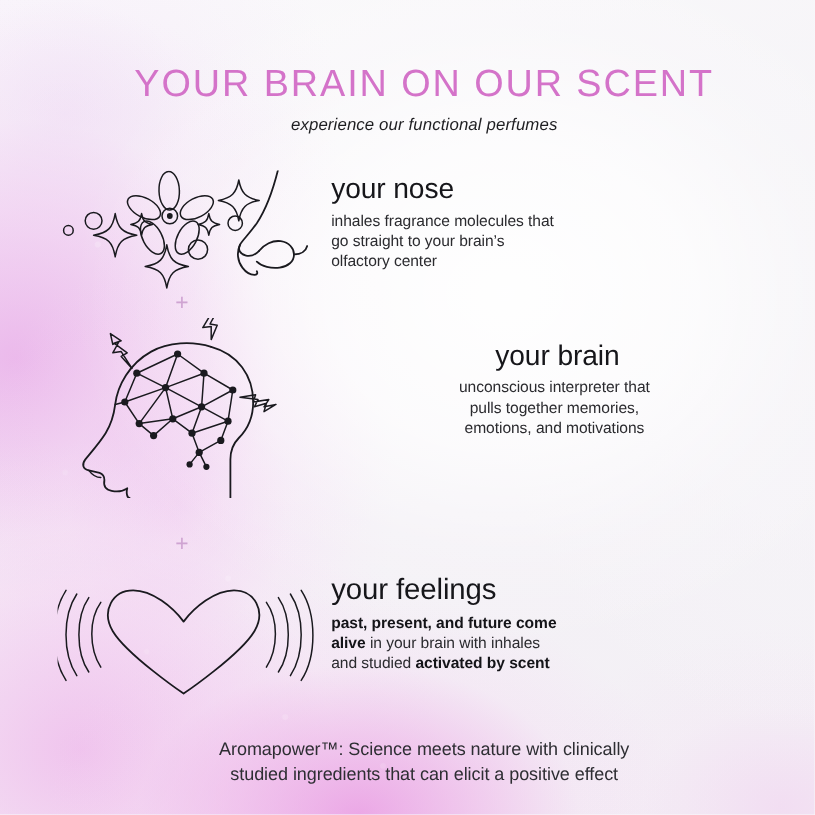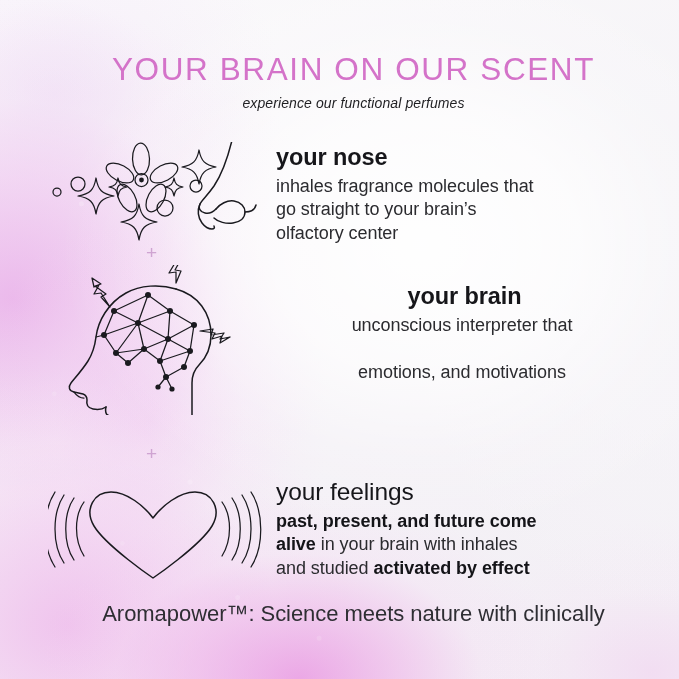--- a/index.html
+++ b/index.html
@@ -140,32 +140,32 @@
   .row-icon {
     position: relative;
     flex: 0 0 auto;
   }
   .row-text {
     flex: 1 1 auto;
   }
   .row-heading {
     margin: 0;
     font-size: 23.5px;
-    font-weight: 700;
+    font-weight: 400;
     color: #16161a;
     line-height: 1.18;
     letter-spacing: -.1px;
   }
   .row-heading.light {
     font-weight: 400;
     font-size: 24.5px;
   }
   .row-body {
     margin: 3px 0 0 0;
-    font-size: 18px;
+    font-size: 13px;
     font-weight: 400;
     color: #2b2b2f;
     line-height: 1.31;
     letter-spacing: -.05px;
   }
   .row-body b { font-weight: 700; color: #141418; }
 
   #row-nose { top: 138px; left: 48px; width: 600px; }
   #row-nose .row-icon { width: 224px; height: 104px; margin-top: 4px; }
   #row-nose .row-text { padding-top: 6px; margin-left: 4px; }
@@ -193,23 +193,23 @@
 
   
   #footer {
     position: absolute;
     left: 0;
     top: 598px;
     width: 100%;
     text-align: center;
   }
   #footer-text {
-    margin: 0 auto;
+    margin: 16px auto;
     width: 520px;
-    font-size: 22px;
+    font-size: 15px;
     line-height: 1.42;
     color: #2e2e33;
     letter-spacing: -.05px;
   }
 
   .ink { stroke: #1a1a1f; fill: none; stroke-width: 1.5; stroke-linecap: round; stroke-linejoin: round; }
   .ink-thin { stroke: #1a1a1f; fill: none; stroke-width: 1.25; stroke-linecap: round; stroke-linejoin: round; }
   .dot { fill: #1a1a1f; }
 </style>
 </head>
@@ -349,21 +349,21 @@
 
           <path class="ink-thin" d="M128 18 L133 6 L127 5 L133 -6 L126 -5 L128 -12 L120 -3 L127 -2 L121 8 L128 7 Z"></path>
           <path class="ink-thin" d="M62 42 L53 32 L58 29 L47 21 L53 19 L44 13 L46 22 L51 20 L46 29 L53 28 Z"></path>
           <path class="ink-thin" d="M152 66 L165 64 L163 70 L176 68 L172 74 L182 72 L172 78 L174 71 L164 74 L167 68 Z"></path>
         </svg>
       </div>
       <div class="row-text">
         <p class="row-heading">your brain</p>
         <p class="row-body">
           <span>unconscious interpreter that</span><br>
-          <br>
+          <span>pulls together memories,</span><br>
           <span>emotions, and motivations</span>
         </p>
       </div>
     </div>
 
     <span class="plus-sep" id="plus-2">+</span>
 
     <div class="row" id="row-feelings">
       <div class="row-icon">
         <svg width="224" height="110" viewBox="0 0 224 110" aria-hidden="true">
@@ -385,25 +385,26 @@
           <path class="ink-thin" d="M184 14 C195 30 195 60 184 76"></path>
           <path class="ink-thin" d="M194 11 C206 29 206 61 194 79"></path>
           <path class="ink-thin" d="M203 8 C216 28 216 63 203 83"></path>
         </svg>
       </div>
       <div class="row-text">
         <p class="row-heading light">your feelings</p>
         <p class="row-body">
           <b>past, present, and future come</b><br>
           <b>alive</b><span> in your brain with inhales</span><br>
-          <span>and studied </span><b>activated by effect</b>
+          <span>and studied </span><b>activated by scent</b>
         </p>
       </div>
     </div>
 
     <div id="footer">
       <p id="footer-text">
         <span>Aromapower™: Science meets nature with clinically</span><br>
+        <span>studied ingredients that can elicit a positive effect</span>
       </p>
     </div>
 
   </div>
 </div>
 
 </body></html>

